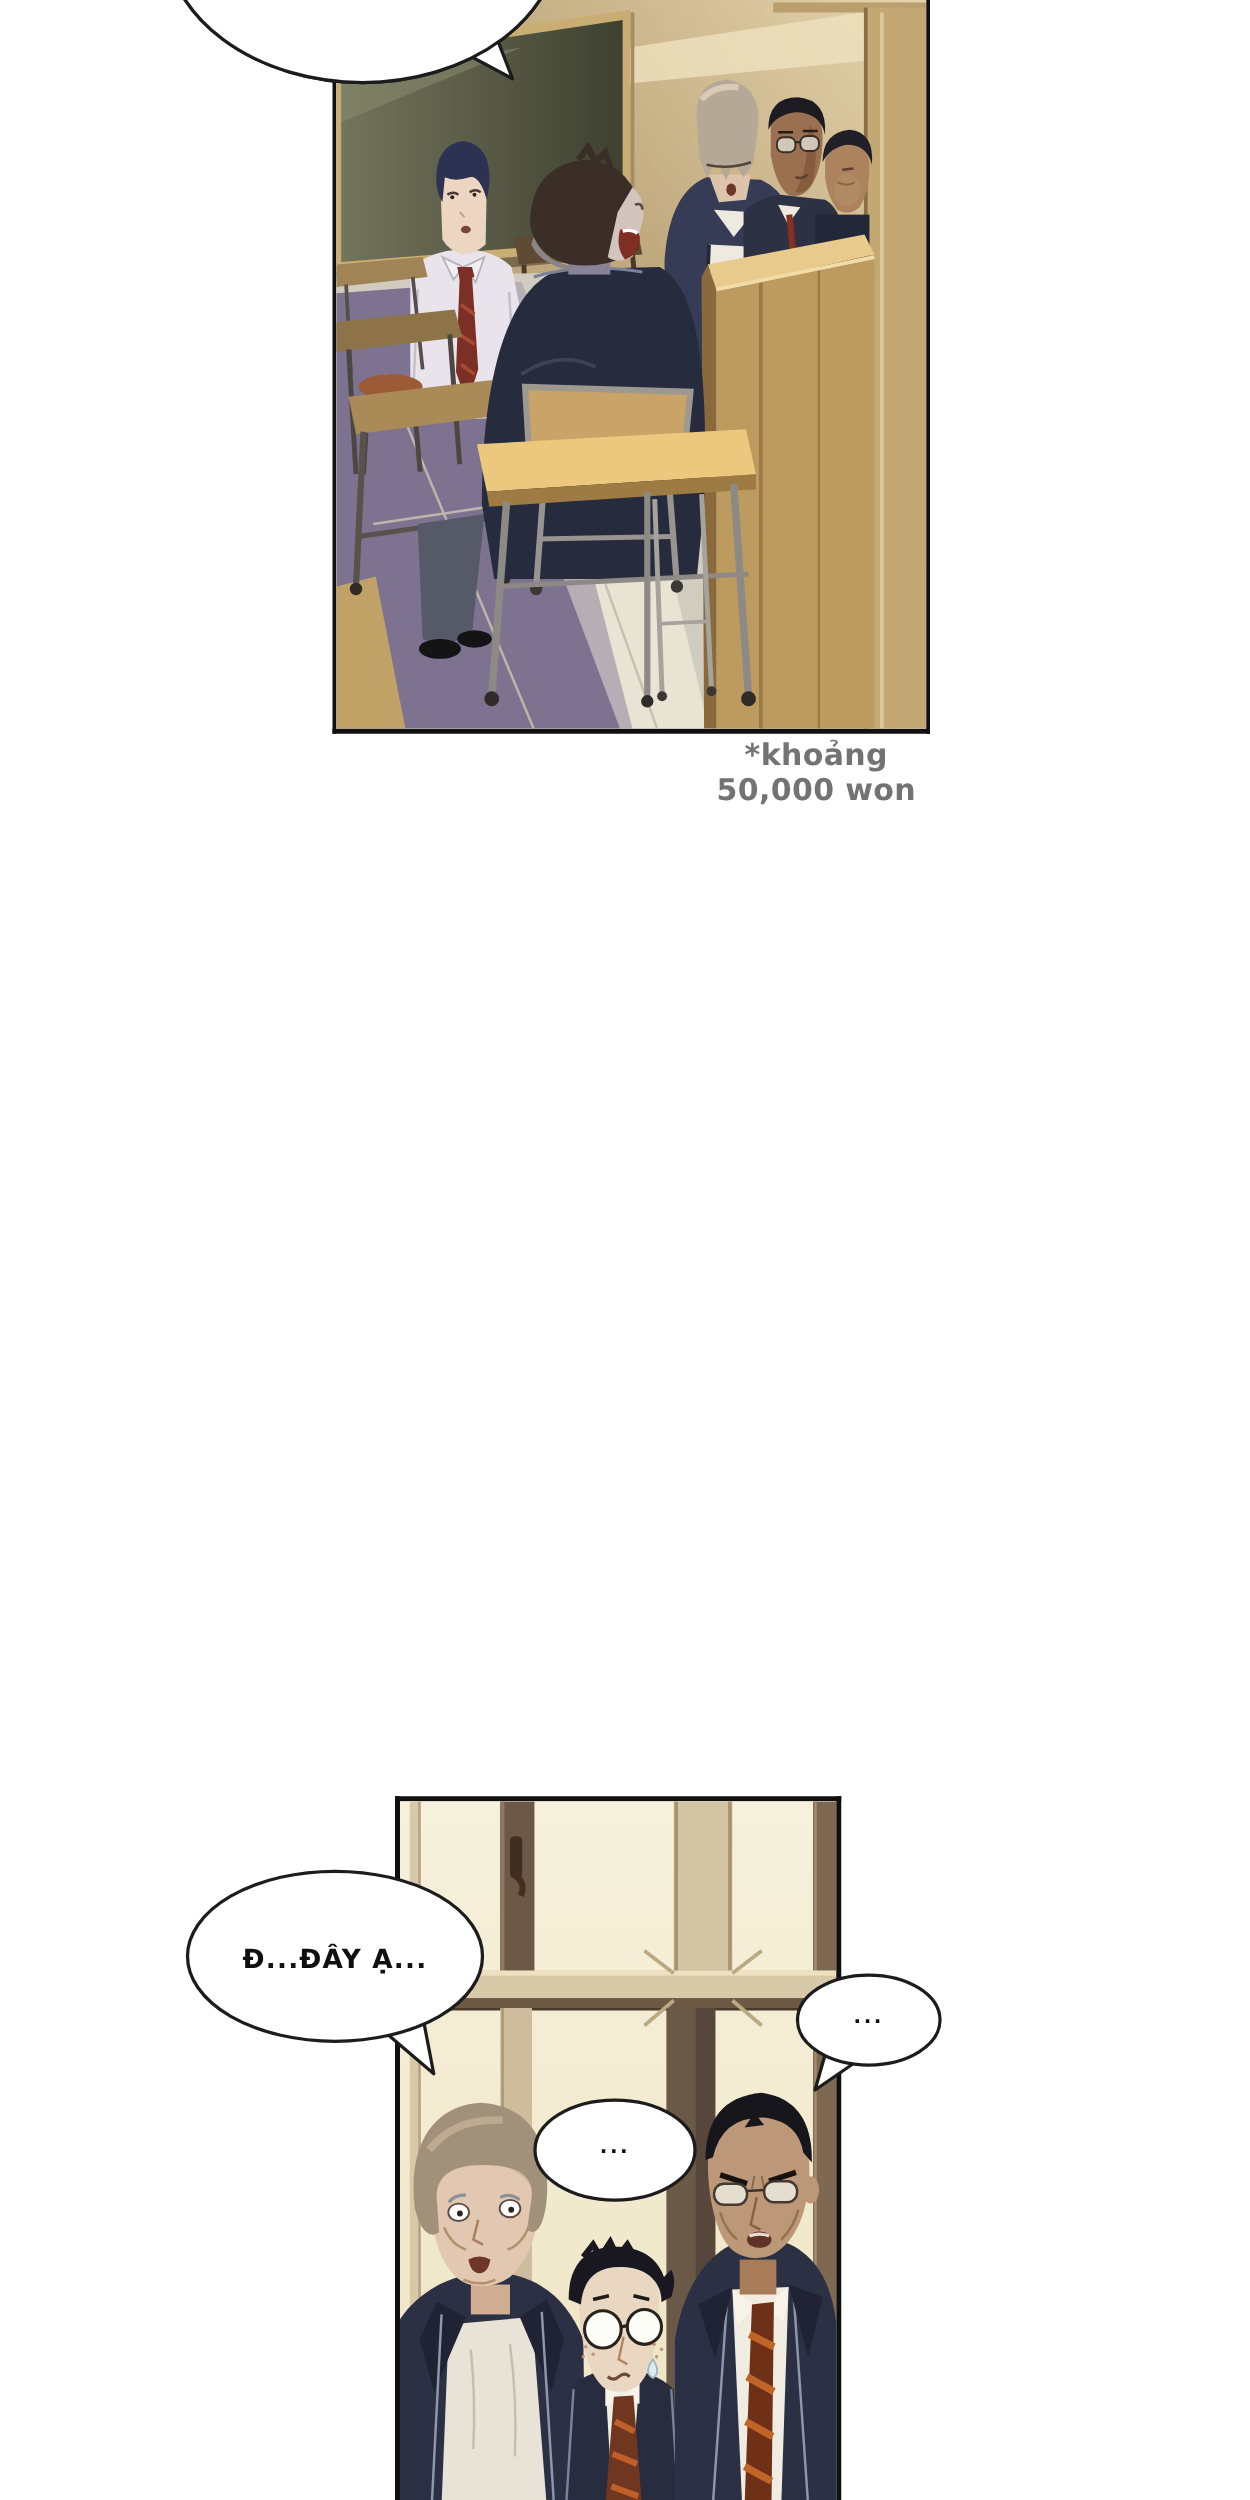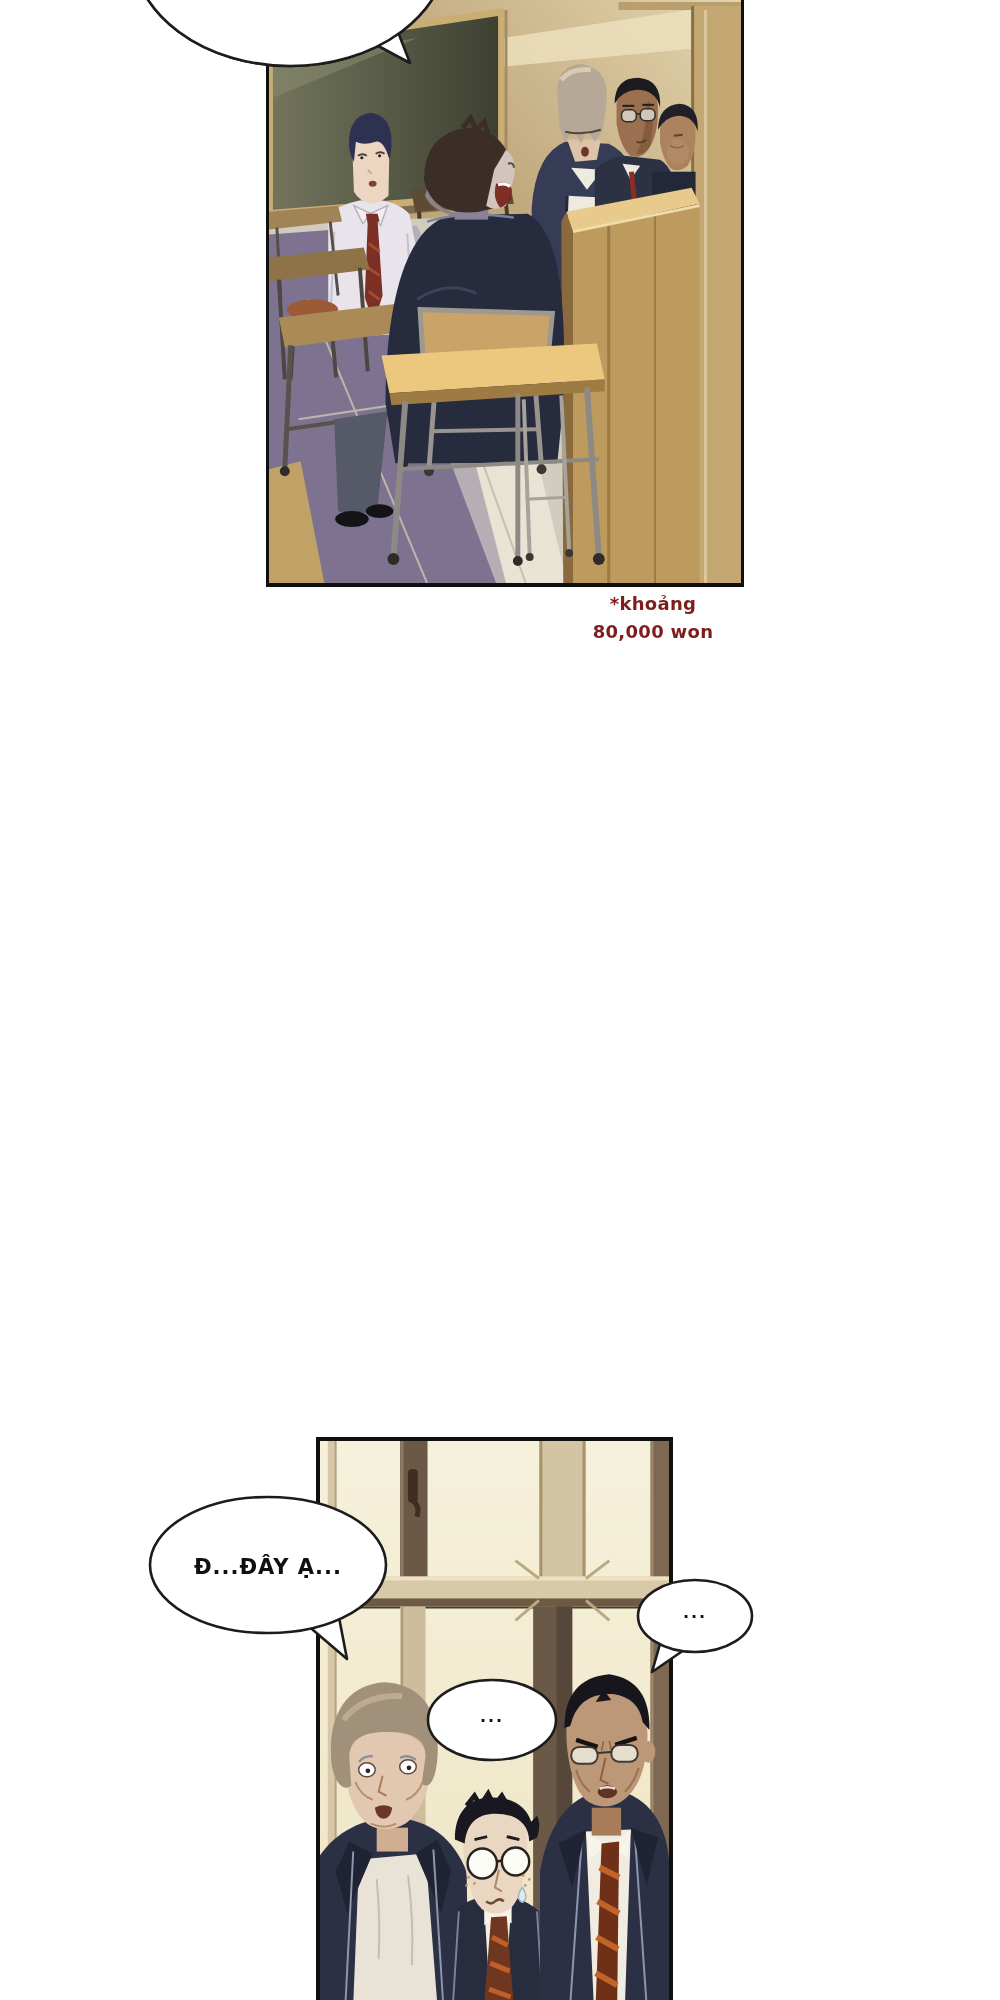--- a/index.html
+++ b/index.html
@@ -12,22 +12,22 @@
     left:266px;top:0;width:472px;height:583px;
     border-left:3px solid #101010;border-right:3px solid #101010;border-bottom:4px solid #101010;
   }
   #panel-window{
     left:316px;top:1437px;width:349px;height:563px;
     border:4px solid #101010;border-bottom:none;
   }
   .panel svg{display:block;width:100%;height:100%;}
   #caption-note{
     position:absolute;left:545px;top:590px;width:216px;
-    text-align:center;font-weight:bold;font-size:18px;line-height:28px;
-    color:#7f1d1d;letter-spacing:0.3px;z-index:4;
+    text-align:center;font-weight:bold;font-size:24px;line-height:28px;
+    color:#737373;letter-spacing:0.3px;z-index:4;
   }
   #bubble-overlay{position:absolute;left:0;top:0;width:1000px;height:2000px;z-index:6;pointer-events:none;}
   .bubble{fill:#ffffff;stroke:#1c1c1c;stroke-width:2.6;}
   .bubble-tail{fill:#ffffff;stroke:#1c1c1c;stroke-width:2.6;stroke-linejoin:round;}
   .bubble-text{font-family:"DejaVu Sans",sans-serif;font-weight:bold;font-size:21px;fill:#101010;letter-spacing:1px;}
   .dots-text{font-family:"DejaVu Sans",sans-serif;font-weight:bold;font-size:16px;fill:#101010;letter-spacing:2px;}
 </style>
 </head>
 <body>
 
@@ -213,21 +213,21 @@
       <line x1="296" y1="396" x2="304" y2="552" stroke="#a6a29c" stroke-width="4"></line>
       <line x1="260" y1="500" x2="302" y2="498" stroke="#a6a29c" stroke-width="3"></line>
       <circle cx="264" cy="558" r="4" fill="#3a3734"></circle>
         <circle cx="304" cy="554" r="4" fill="#3a3734"></circle>
     </g>
   </svg>
 </div>
 
 <div id="caption-note">
   <div>*khoảng</div>
-  <div>80,000 won</div>
+  <div>50,000 won</div>
 </div>
 
 <div class="panel" id="panel-window" aria-label="Three students in navy blazers before a classroom window: nervous heavyset boy, small boy with round glasses and freckles, scowling tall student with glasses">
   <svg viewBox="0 0 357 565" preserveAspectRatio="none">
     <defs>
       <linearGradient id="paneG" x1="0" y1="0" x2="0" y2="1">
         <stop offset="0" stop-color="#f6f1dc"></stop>
           <stop offset="1" stop-color="#eee4c2"></stop>
       </linearGradient>
     </defs>

